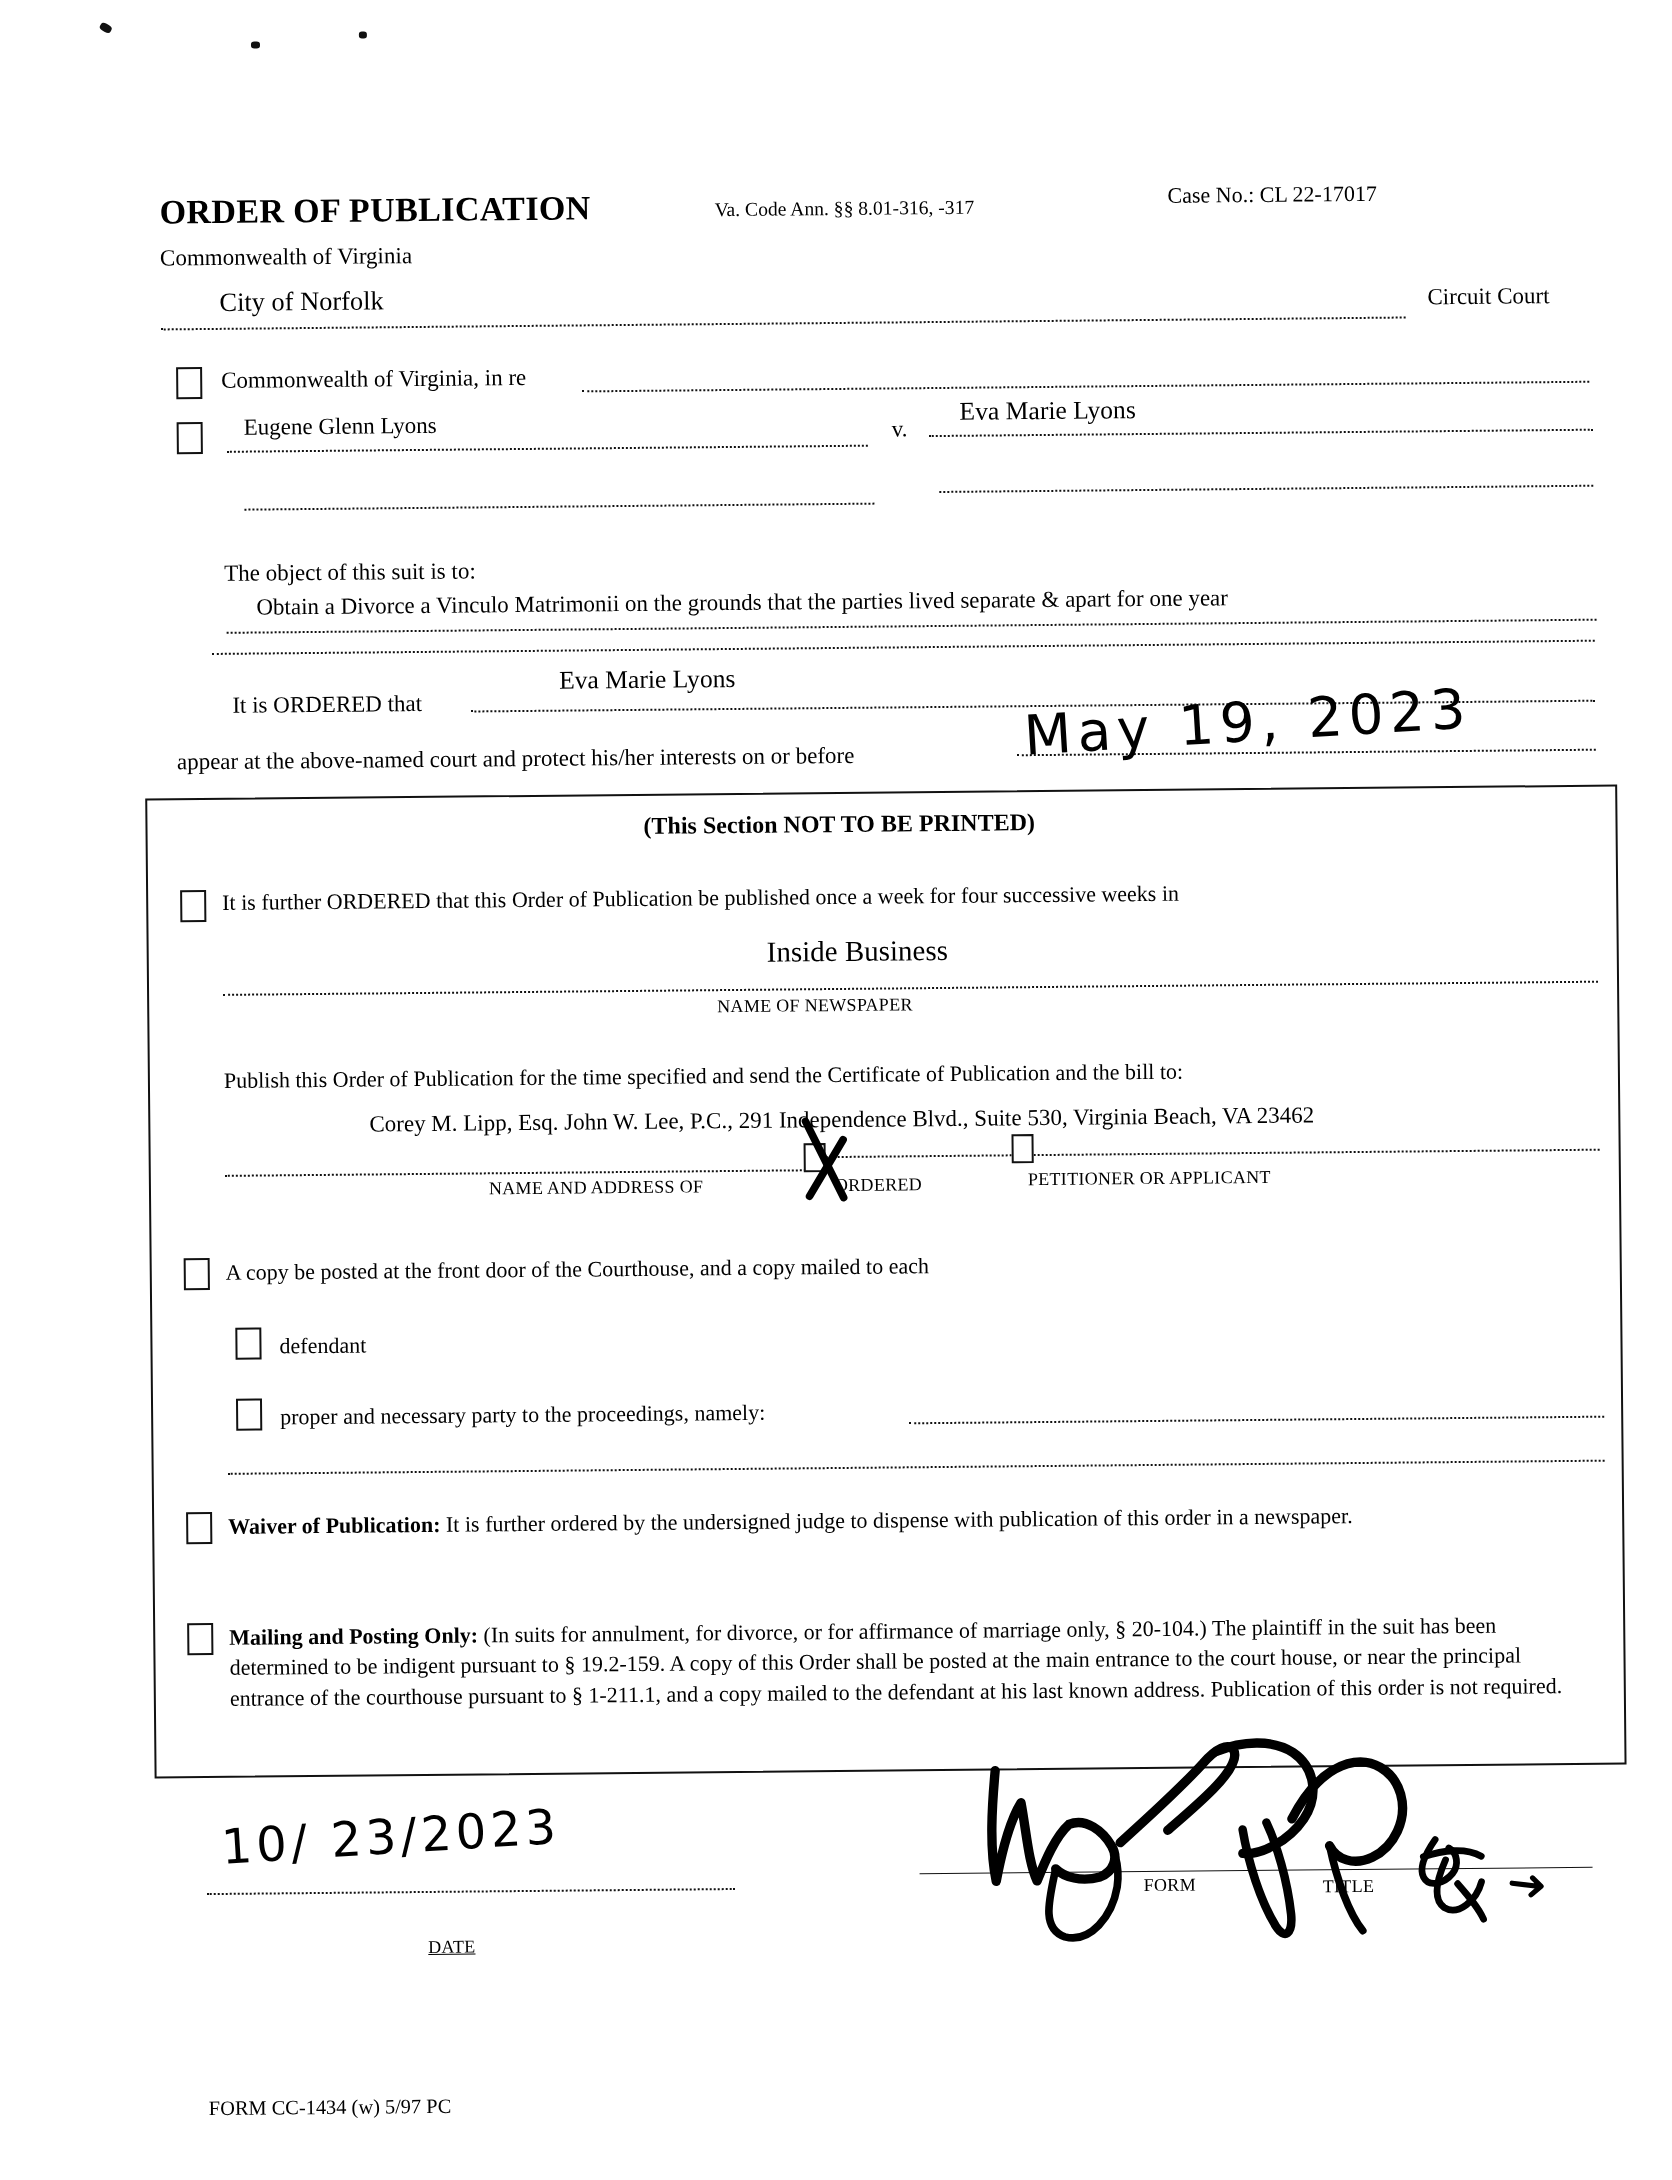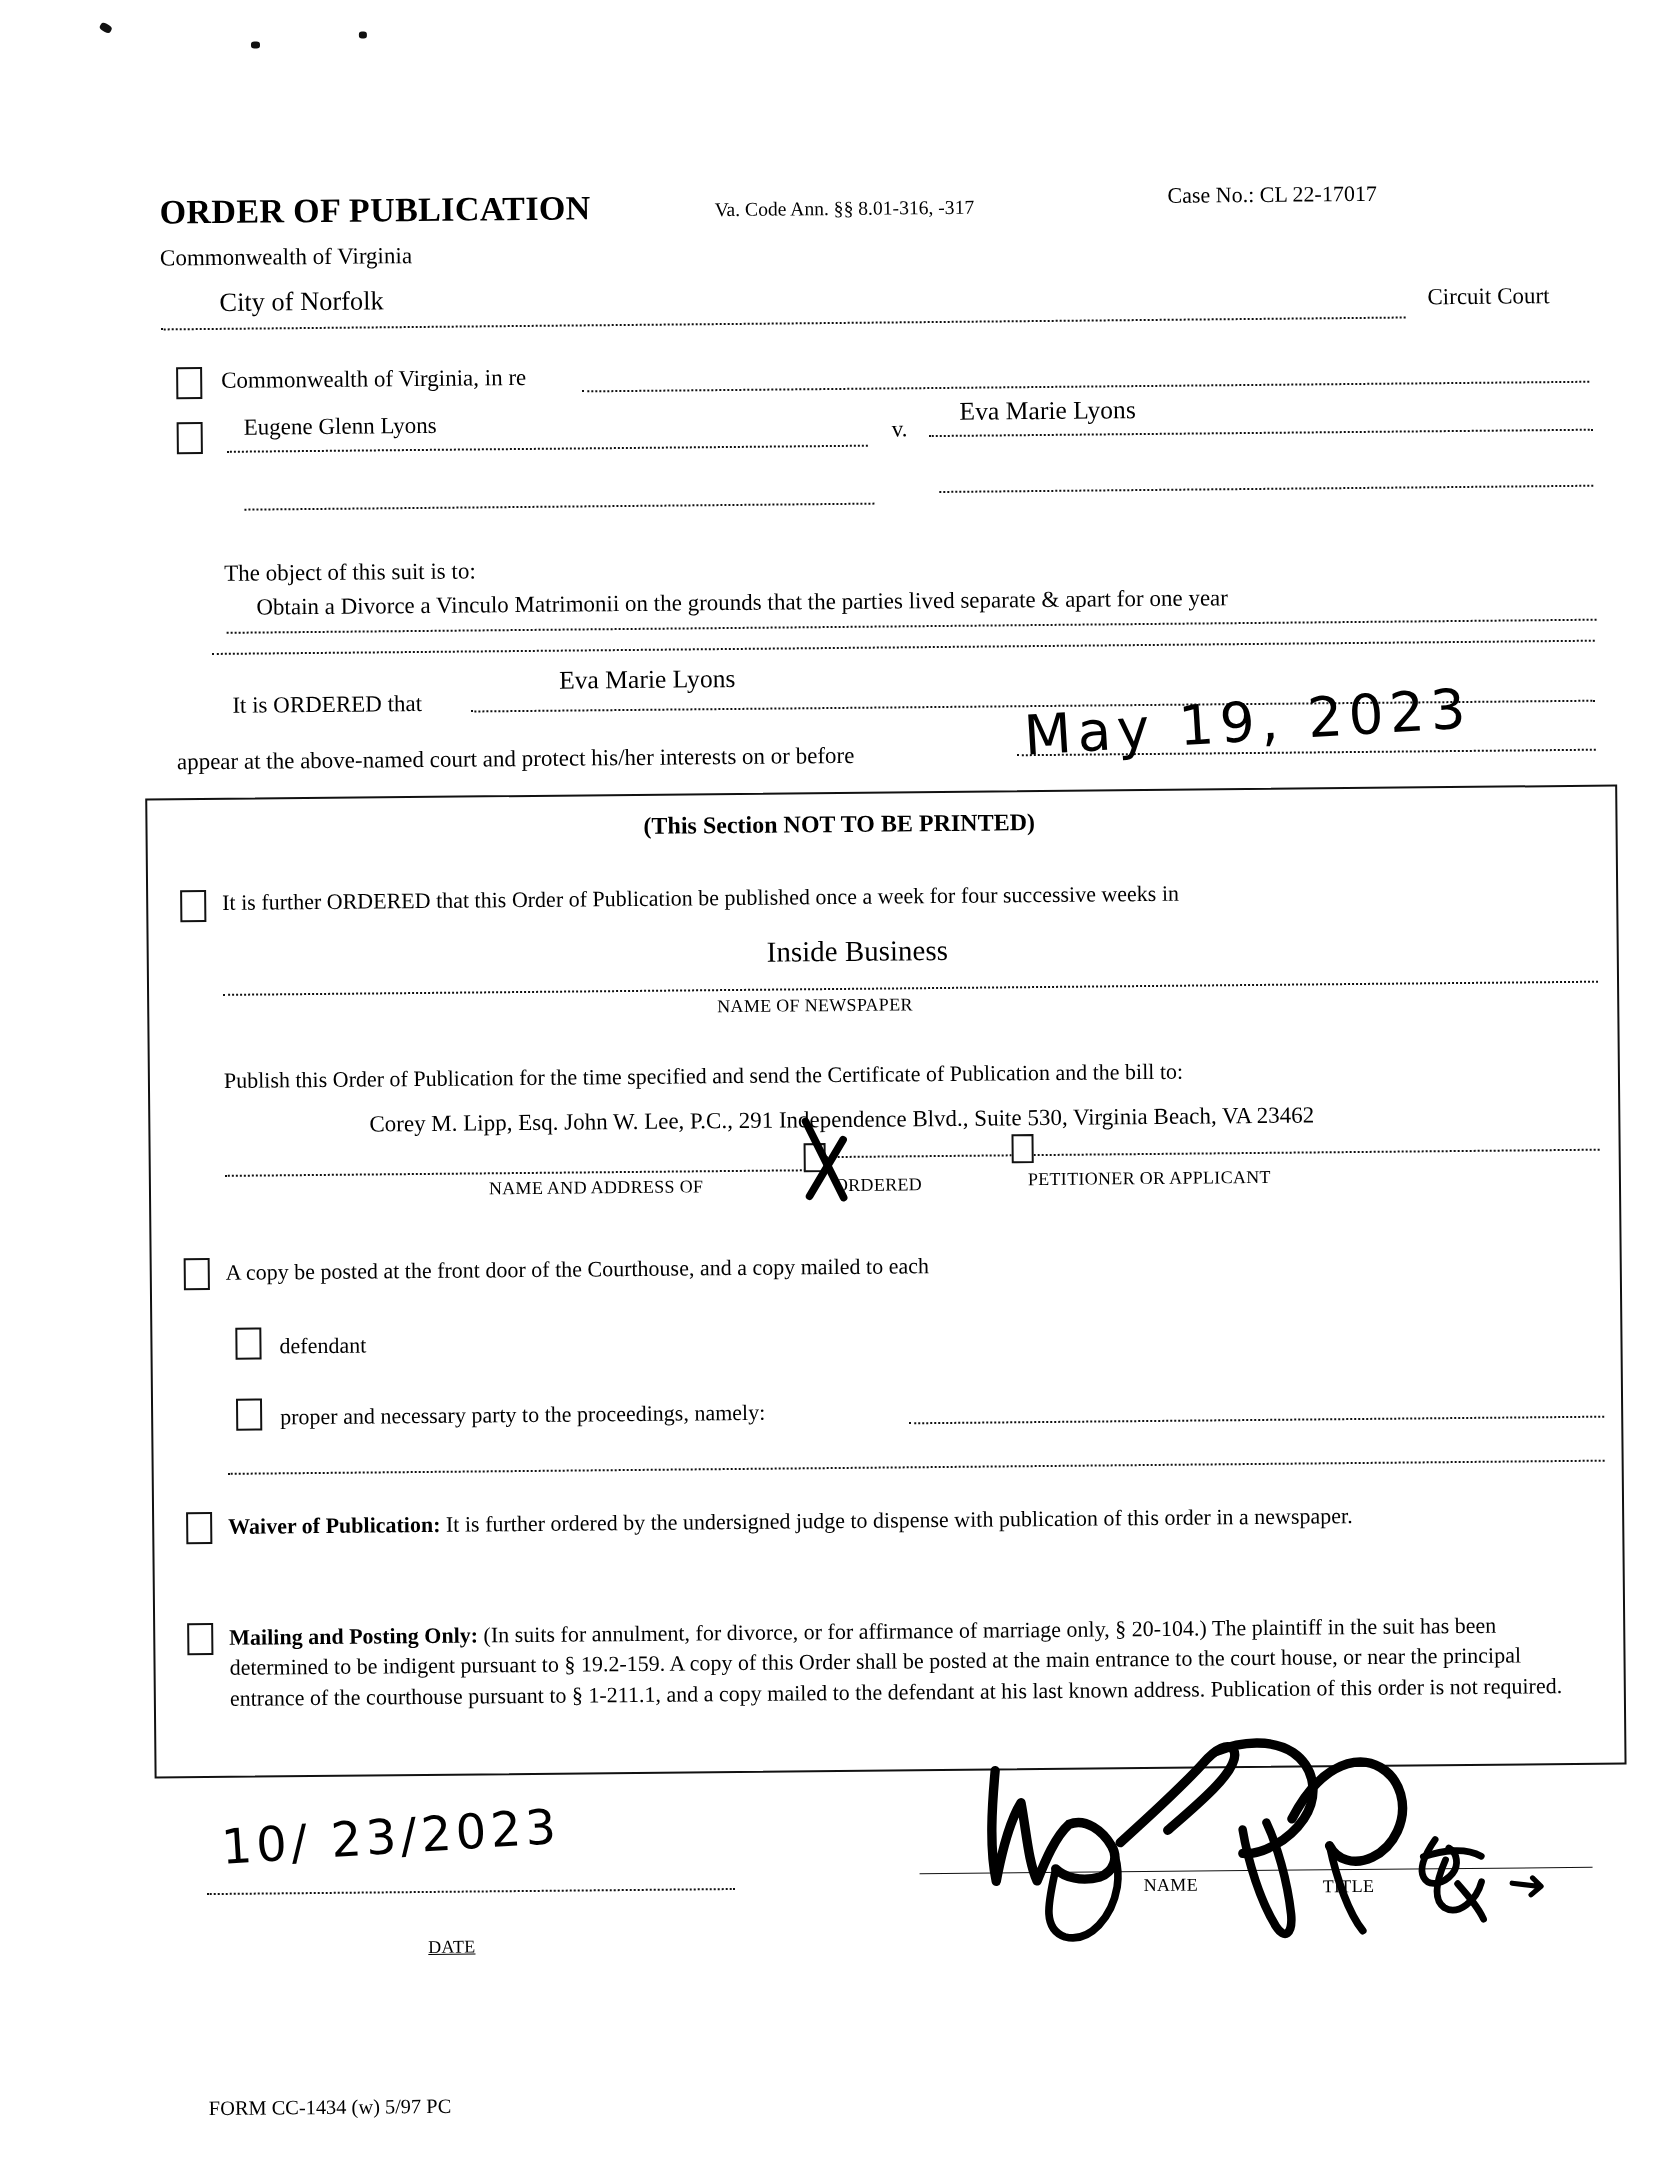--- a/index.html
+++ b/index.html
@@ -215,21 +215,21 @@
   <div class="wrap body21" style="left:223px; top:1617px; width:1370px;">
     <span class="bold">Mailing and Posting Only:</span>
     <span>(In suits for annulment, for divorce, or for affirmance of marriage only, § 20-104.) The plaintiff in the suit has been determined to be indigent pursuant to § 19.2-159. A copy of this Order shall be posted at the main entrance to the court house, or near the principal entrance of the courthouse pursuant to § 1-211.1, and a copy mailed to the defendant at his last known address. Publication of this order is not required.</span>
   </div>
 
   <div class="dots" style="left:198px; top:1887px; width:528px;"></div>
   <div class="hand hand-date-bottom" style="left:213px; top:1804px;">10/ 23/2023</div>
   <div class="t smallcap" style="left:419px; top:1933px;text-decoration:underline;">DATE</div>
 
   <div class="solid" style="left:911px; top:1874px; width:673px;"></div>
-  <div class="t smallcap" style="left:1135px; top:1878px;">NAME</div>
+  <div class="t smallcap" style="left:1135px; top:1878px;">FORM</div>
   <div class="t smallcap" style="left:1314px; top:1881px;">TITLE</div>
 
   <svg class="abs" style="left:928px; top:1738px;" width="664" height="213" viewBox="0 0 780 250">
     <g fill="none" stroke="#000" stroke-linecap="round" stroke-linejoin="round">
       <path d="M70 40 C66 80, 62 130, 70 170 C76 140, 86 100, 100 78 C106 112, 108 148, 118 170
                C128 146, 140 118, 156 104 C176 96, 196 112, 206 130 C214 144, 208 160, 192 166
                C170 172, 150 166, 140 156" stroke-width="11"></path>
       <path d="M140 156 C132 192, 122 226, 150 236 C180 244, 206 212, 212 178 C216 152, 208 128, 196 116" stroke-width="9"></path>
       <path d="M216 126 C250 96, 286 64, 314 34 C330 16, 344 10, 350 18 C356 28, 344 46, 326 64
                C308 82, 286 100, 272 112" stroke-width="11"></path>

